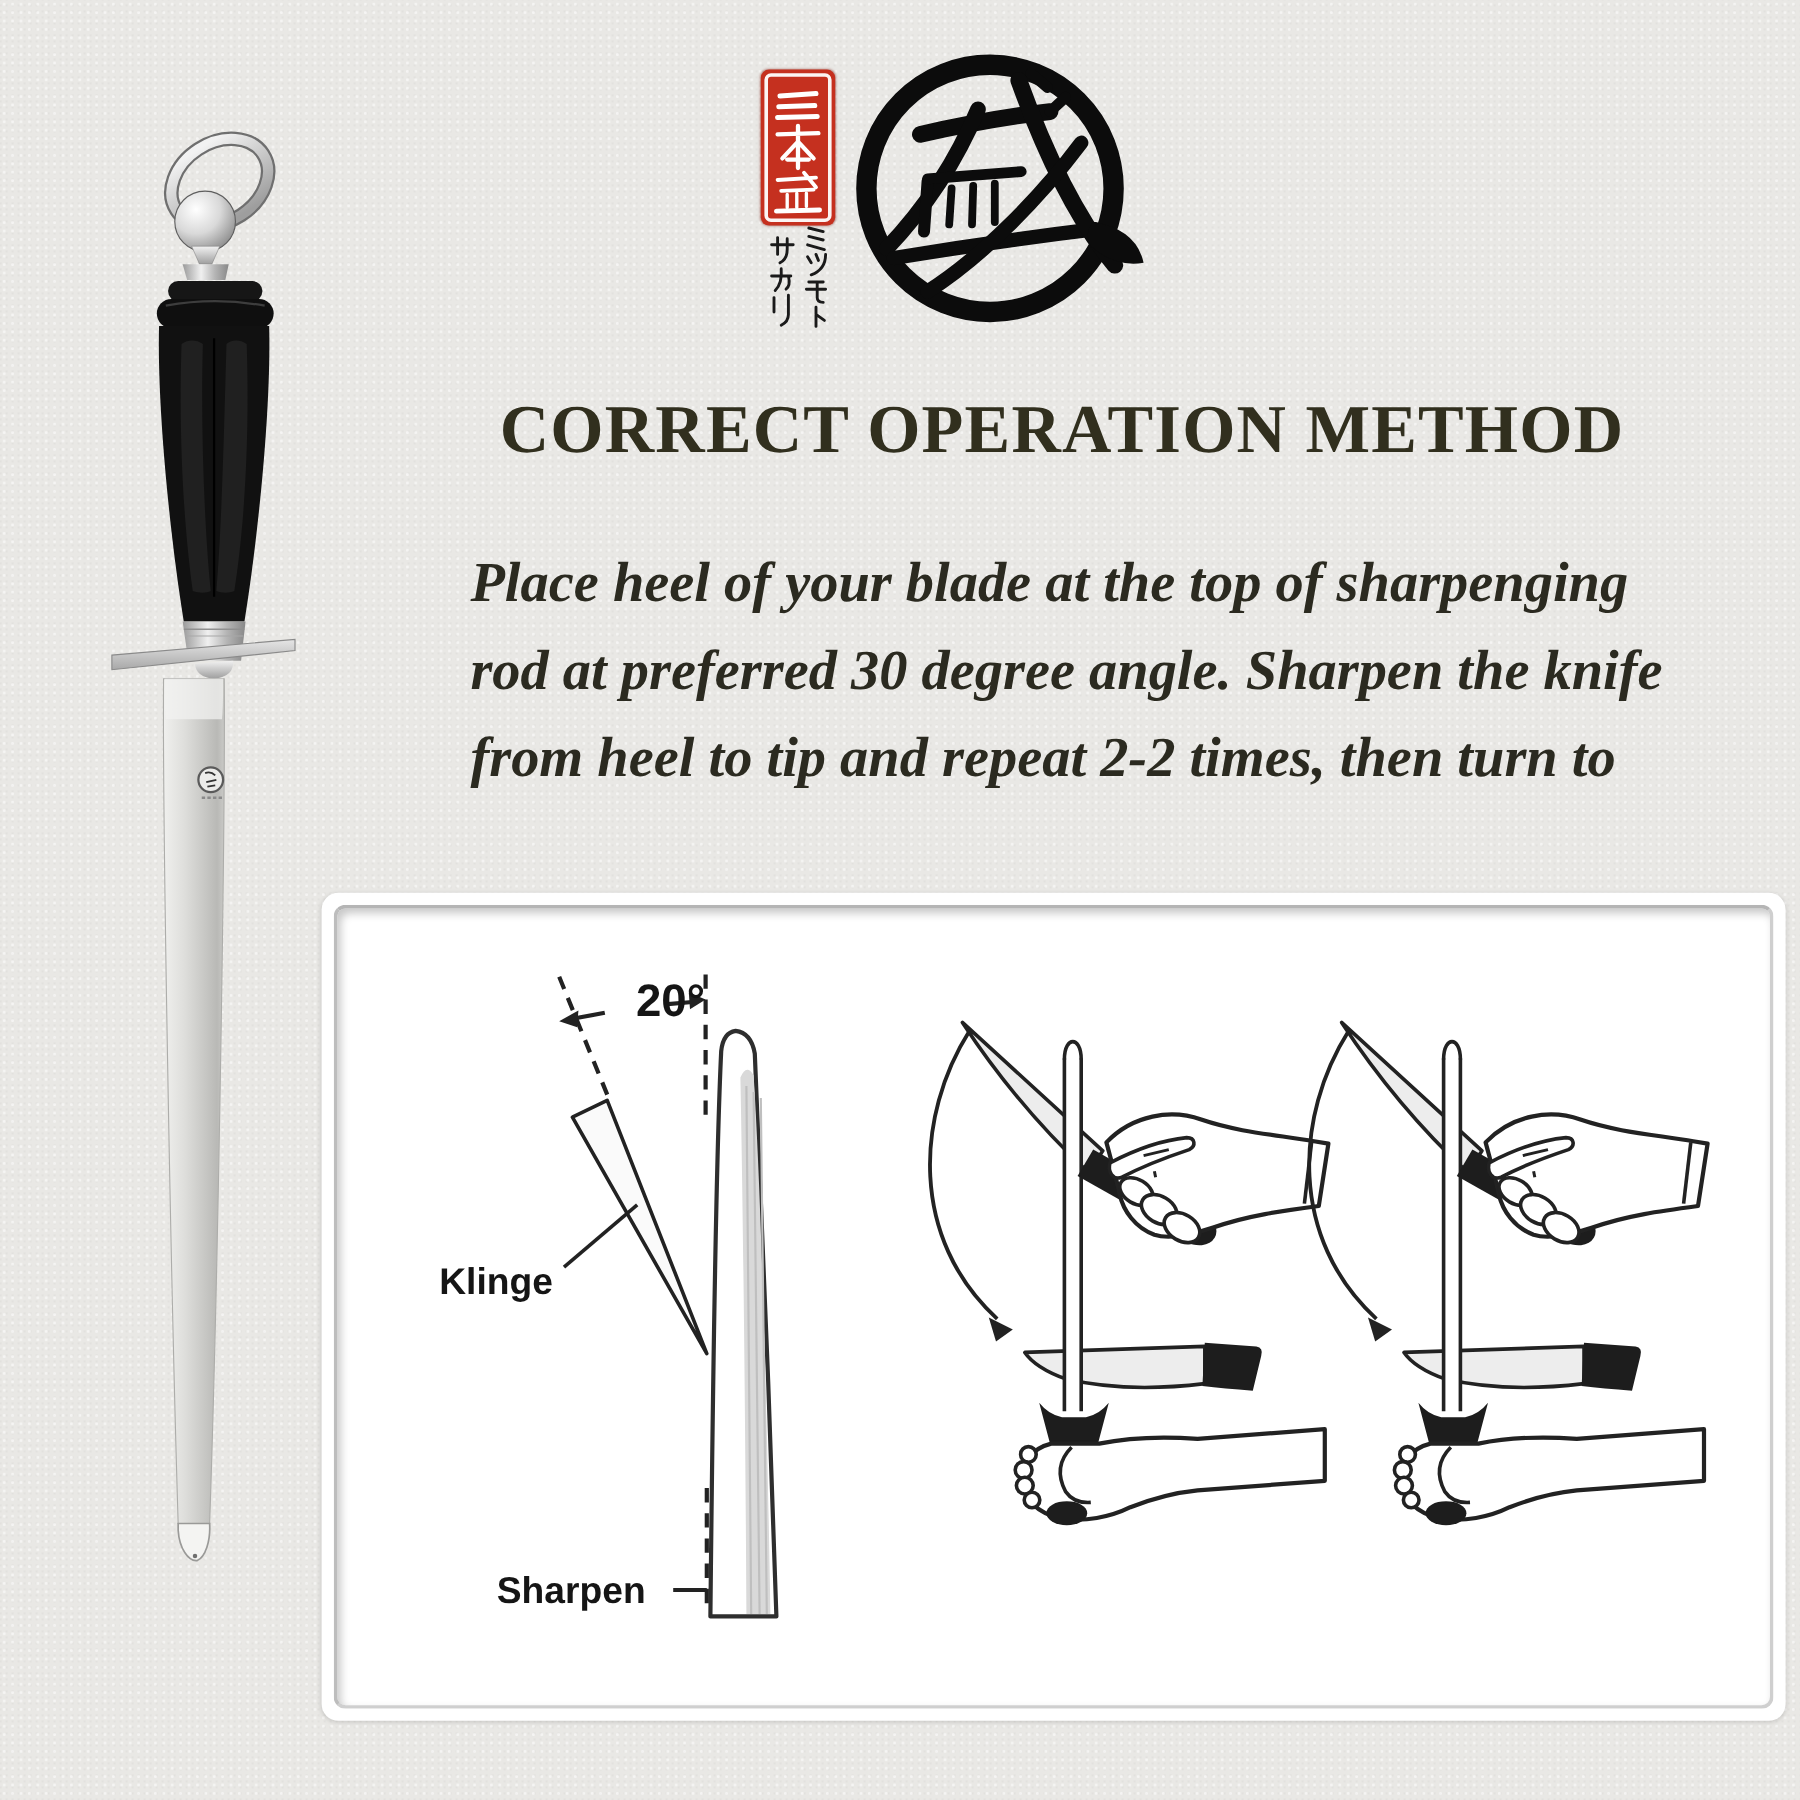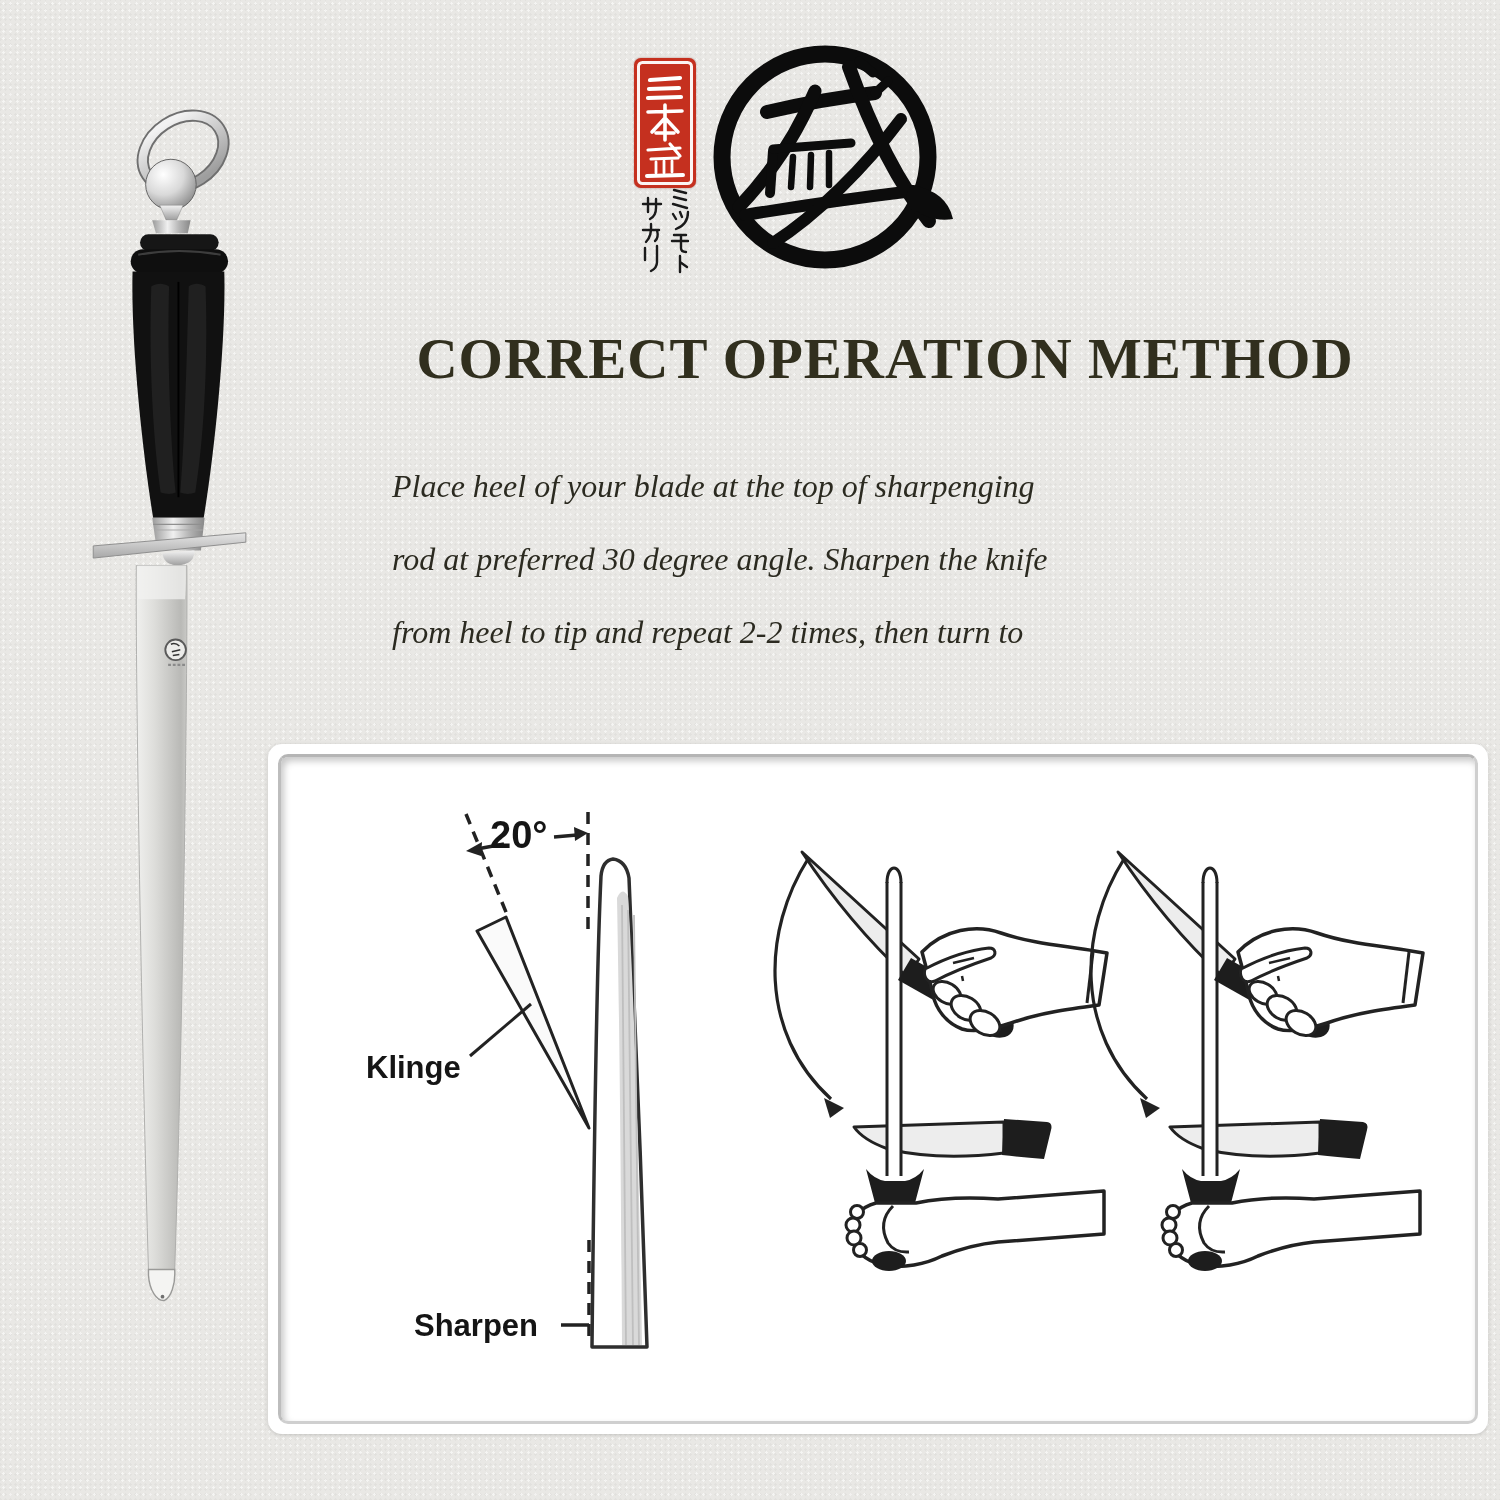--- a/index.html
+++ b/index.html
@@ -32,42 +32,43 @@
   .heading{
     left:350px; top:326px; width:1070px;
     font-family:"Liberation Serif", serif;
     font-weight:700; font-size:57px; letter-spacing:1px;
     color:#312f1e; text-align:center; white-space:nowrap;
   }
   
   .bodytext{
     left:392px; top:450px; width:1075px;
     font-family:"Liberation Serif", serif;
-    font-style:italic; font-size:32px; line-height:73px;
+    font-style:italic; font-size:47px; line-height:73px;
     color:#2b2a20;
+    font-weight:bold;
   }
   .bodytext div{ white-space:nowrap; }
   
   .panel-outer{
     left:268px; top:744px; width:1220px; height:690px;
     background:#ffffff; border-radius:14px;
     box-shadow:0 1px 4px rgba(0,0,0,.15);
   }
   .panel-inner{
     position:absolute; left:10px; top:10px; right:10px; bottom:10px;
     background:#fff; border-radius:10px;
     border:3px solid #cfcfcf;
     border-top-color:#b5b5b5; border-left-color:#bdbdbd;
     box-shadow:inset 3px 4px 7px rgba(0,0,0,.22);
   }
   .diag-label{
     position:absolute; color:#151515; font-weight:700;
     font-family:"Liberation Sans", sans-serif; white-space:nowrap;
   }
-  .lbl-angle{ left:490px; top:814px; font-size:38px; }
+  .lbl-angle{ left:530px; top:814px; font-size:38px; }
   .lbl-klinge{ left:366px; top:1050px; font-size:31px;text-align:right; }
   .lbl-wetzstab{ left:414px; top:1308px; font-size:31px; }
   svg{ display:block; }
 </style>
 </head>
 <body>
 
 <div class="canvas">
 
   <svg class="abs" style="left:60px; top:90px;" width="220" height="1320" viewBox="60 90 220 1410">

